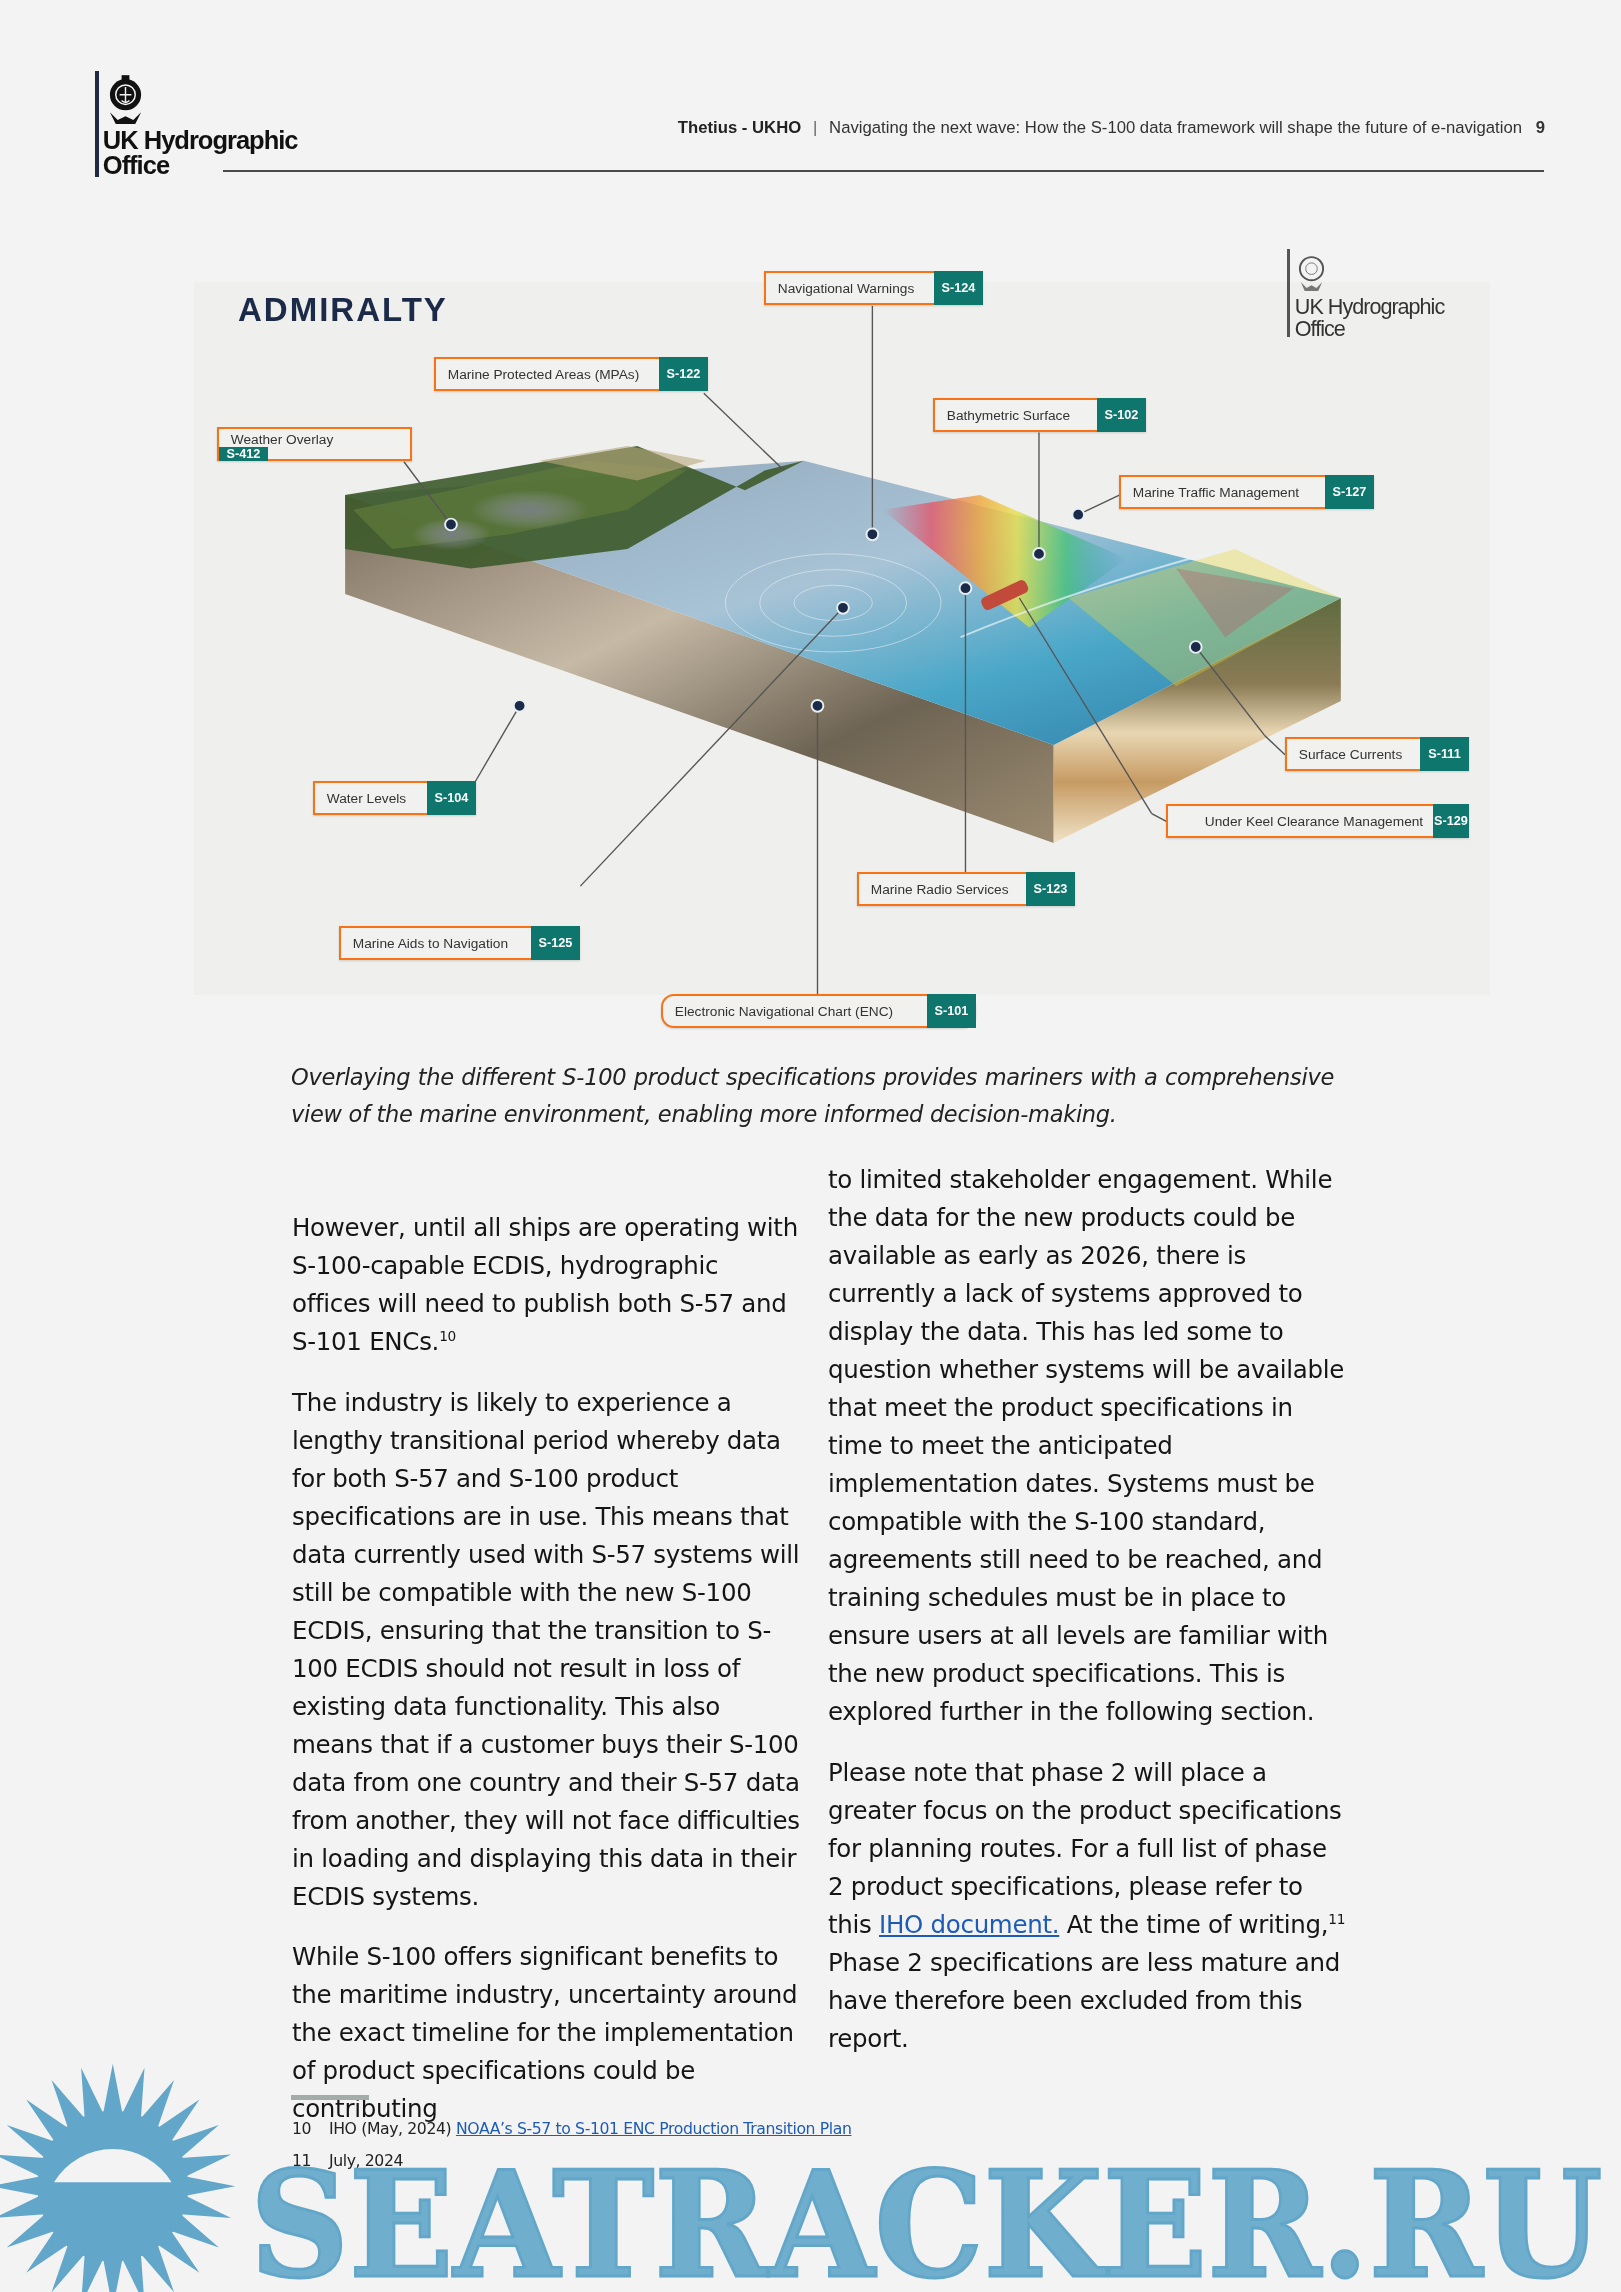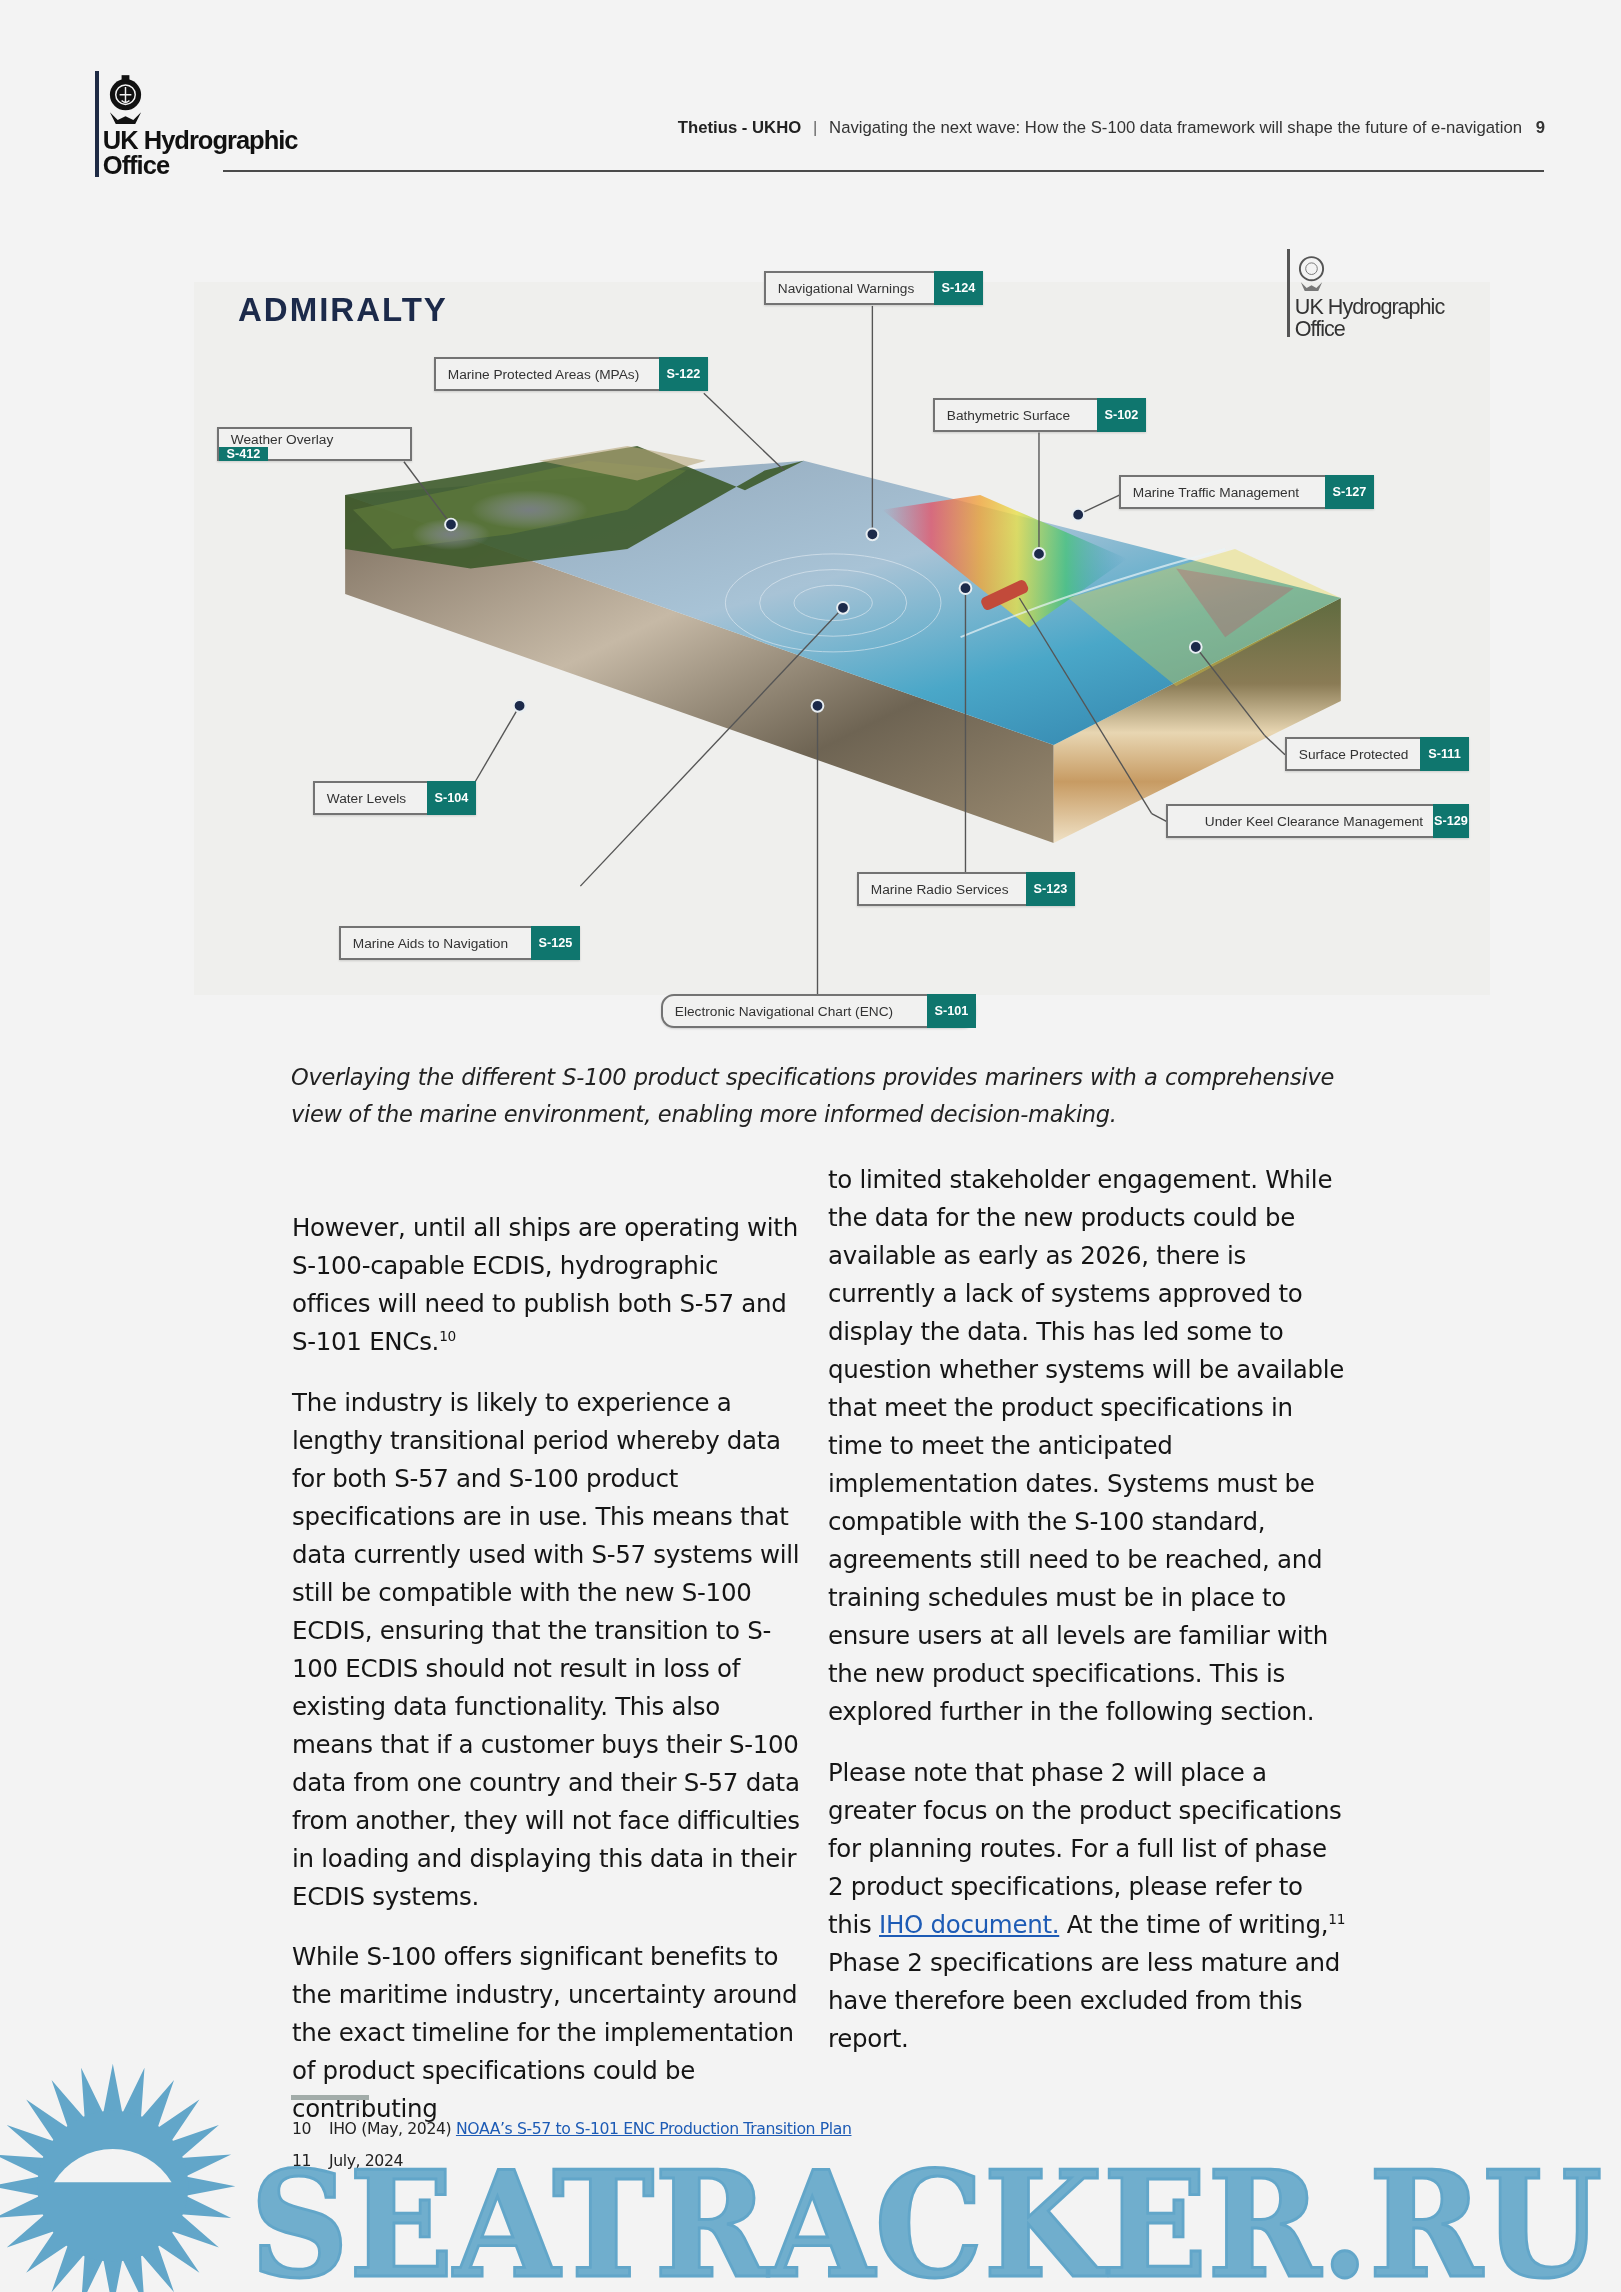--- a/index.html
+++ b/index.html
@@ -20,21 +20,21 @@
   
   #figure{left:194px;top:282px;width:1296px;height:713px;background:#efefed;}
   #fig-svg{left:194px;top:255px;width:1296px;height:784px;}
   #admiralty{left:238px;top:291px;font-size:33px;font-weight:bold;letter-spacing:2px;color:#1c2a4a;}
   #fig-logo{left:1287px;top:249px;width:196px;height:98px;}
   #fig-logo .bar{position:absolute;left:0;top:0;width:2.9px;height:88px;background:#555;}
   #fig-logo .crest{position:absolute;left:9.8px;top:3.9px;width:29px;height:43px;}
   #fig-logo .l1{position:absolute;left:7.8px;top:45px;font-size:21.6px;letter-spacing:-1px;color:#333;white-space:nowrap;}
   #fig-logo .l2{position:absolute;left:7.8px;top:67px;font-size:21.6px;letter-spacing:-1px;color:#333;}
 
-  .tag{position:absolute;display:flex;height:34px;border:2px solid #737373;background:#f1f1f0;box-sizing:border-box;box-shadow:0 1px 2px rgba(0,0,0,.15);}
+  .tag{position:absolute;display:flex;height:34px;border:2px solid #f97316;background:#f1f1f0;box-sizing:border-box;box-shadow:0 1px 2px rgba(0,0,0,.15);}
   .tag .nm{flex:1;display:flex;align-items:center;padding:0 9.8px 0 11.8px;font-size:13.7px;color:#333;white-space:nowrap;}
   .tag .code{width:49px;background:#0f766e;color:#fff;display:flex;align-items:center;justify-content:center;font-size:12.7px;font-weight:bold;margin:-2px -2px -2px 0;}
 
   
   #caption{left:291px;top:1059px;width:1043px;font-family:"DejaVu Sans",sans-serif;font-style:italic;font-size:22.5px;line-height:37px;color:#222;text-align:justify;letter-spacing:-0.3px;}
 
   .col{position:absolute;font-family:"DejaVu Sans",sans-serif;font-size:24.5px;line-height:38px;color:#151515;letter-spacing:-0.3px;}
   .col p{margin:0 0 22.5px 0;}
   #col-left{left:292px;top:1161px;width:510px;margin-top:48px;}
   #col-right{left:828px;top:1161px;width:519px;}
@@ -189,21 +189,21 @@
 </div>
 <div class="tag" style="left:933px;top:398px;width:213px;">
   <span class="nm">Bathymetric Surface</span>
   <span class="code">S-102</span>
 </div>
 <div class="tag" style="left:1119px;top:475px;width:255px;">
   <span class="nm">Marine Traffic Management</span>
   <span class="code">S-127</span>
 </div>
 <div class="tag" style="left:1285px;top:737px;width:184px;">
-  <span class="nm">Surface Protected</span>
+  <span class="nm">Surface Currents</span>
   <span class="code">S-111</span>
 </div>
 <div class="tag" style="left:1166px;top:804px;width:303px;padding-left:25px;">
   <span class="nm">Under Keel Clearance Management</span>
   <span class="code">S-129</span>
 </div>
 <div class="tag" style="left:313px;top:781px;width:163px;">
   <span class="nm">Water Levels</span>
   <span class="code">S-104</span>
 </div>

